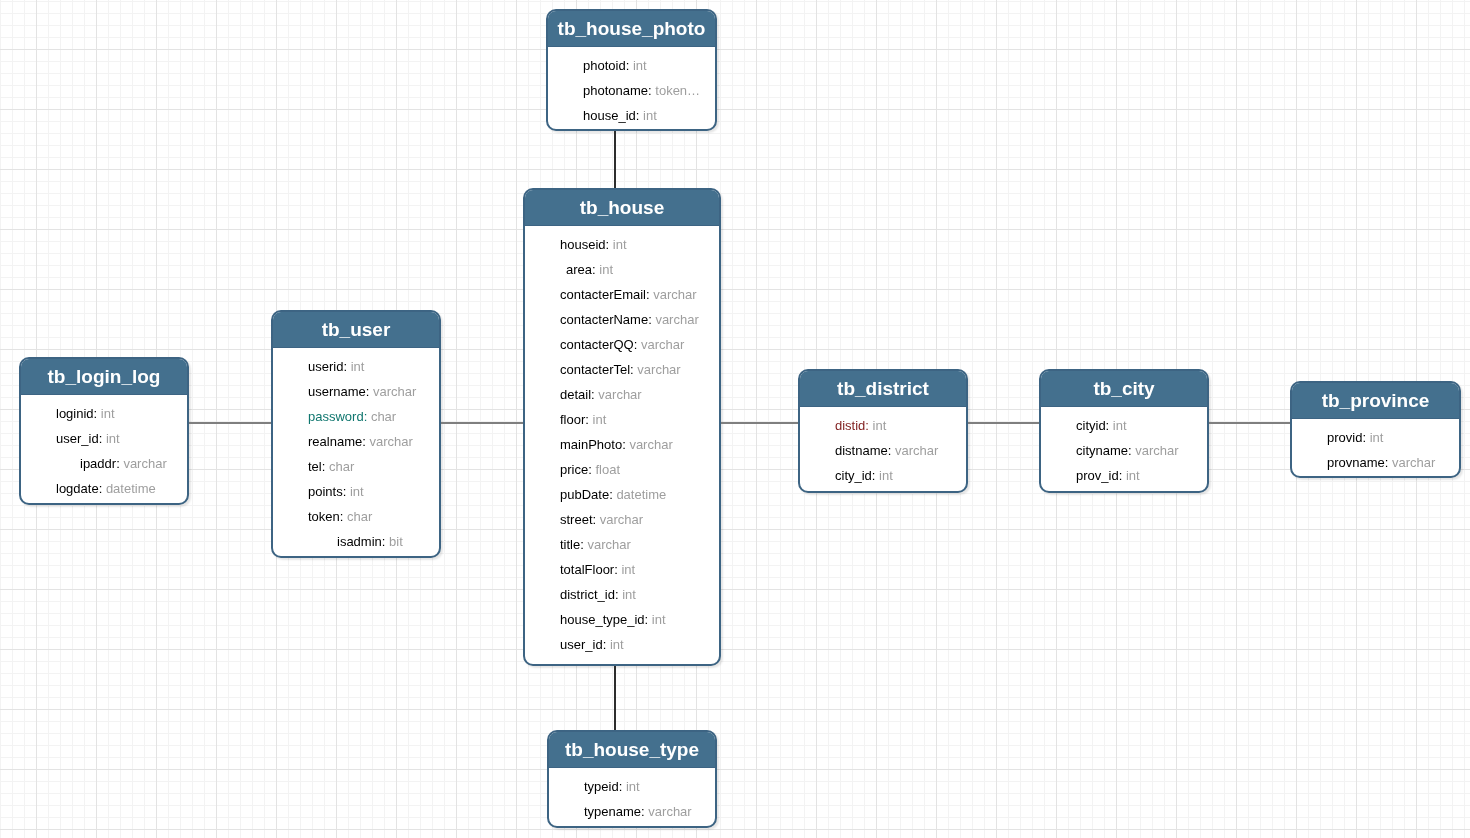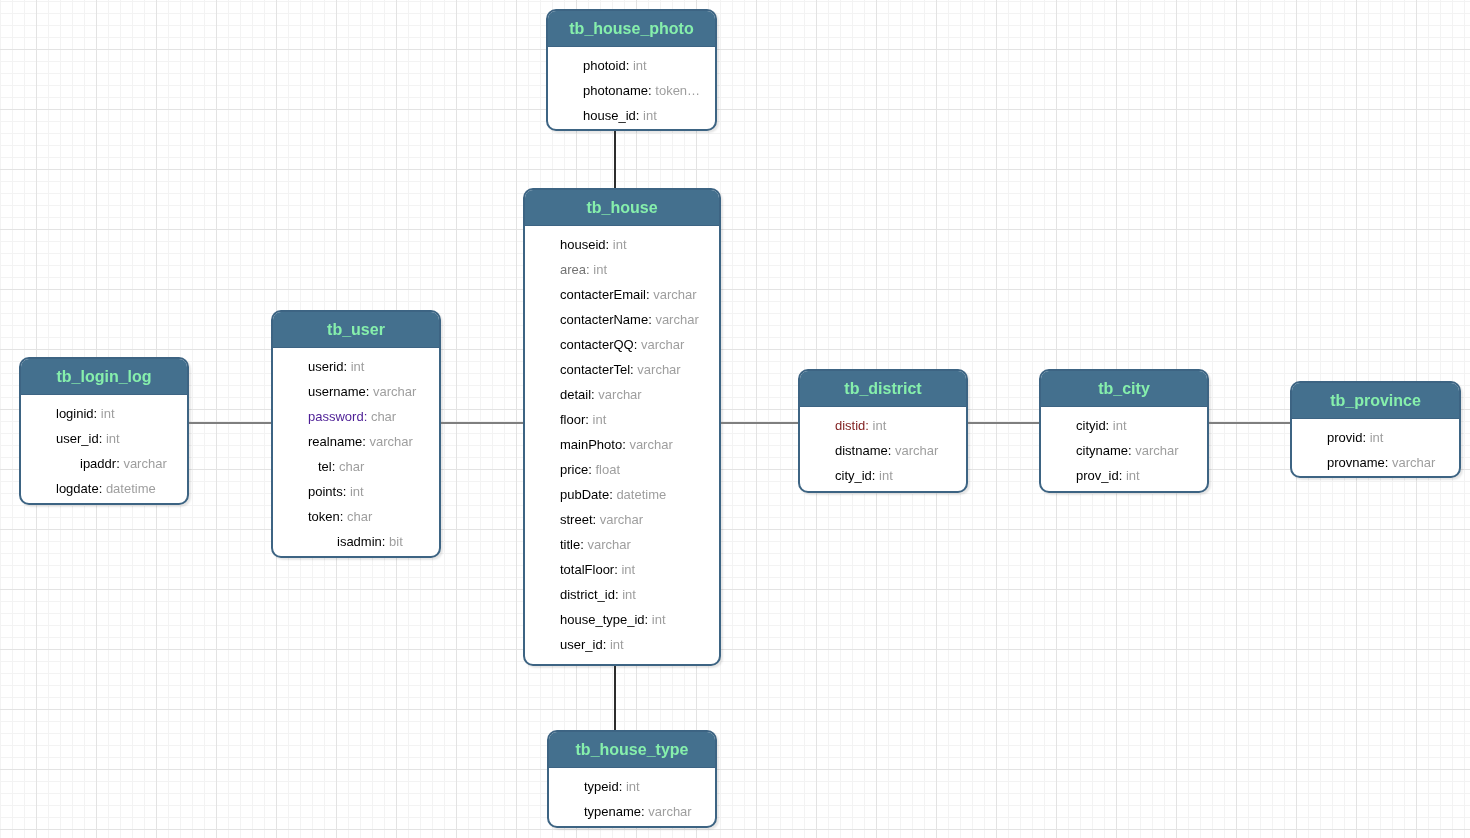--- a/index.html
+++ b/index.html
@@ -27,23 +27,23 @@
     border: 2px solid #3d6483;
     border-radius: 10px;
     background: #ffffff;
     overflow: hidden;
     box-shadow: 2px 2px 2px rgba(0,0,0,0.10);
   }
   .thead {
     height: 35px;
     line-height: 35px;
     text-align: center;
-    color: #86efac;
+    color: #ffffff;
     font-weight: bold;
-    font-size: 16px;
+    font-size: 19px;
     border-bottom: 1px solid #3d6483;
     white-space: nowrap;
     overflow: hidden;
   }
   .tbody {
     padding-top: 6px;
   }
   .frow {
     height: 25px;
     line-height: 25px;
@@ -67,21 +67,21 @@
       <div class="tbody">
         <div class="frow"><span class="fname" style="color: rgb(0, 0, 0);">photoid:</span> <span class="ftype" style="color: rgb(158, 158, 158);">int</span></div>
         <div class="frow"><span class="fname" style="color: rgb(0, 0, 0);">photoname:</span> <span class="ftype" style="color: rgb(158, 158, 158);">token…</span></div>
         <div class="frow"><span class="fname" style="color: rgb(0, 0, 0);">house_id:</span> <span class="ftype" style="color: rgb(158, 158, 158);">int</span></div>
       </div>
     </div>
     <div class="table" style="left: 523px; top: 188px; width: 198px; height: 478px; border-color: rgb(61, 100, 131);">
       <div class="thead" style="background: rgb(68, 112, 142); border-bottom-color: rgb(61, 100, 131);"><span>tb_house</span></div>
       <div class="tbody">
         <div class="frow"><span class="fname" style="color: rgb(0, 0, 0);">houseid:</span> <span class="ftype" style="color: rgb(158, 158, 158);">int</span></div>
-        <div class="frow"><span class="fname" style="color: #737373;">area:</span> <span class="ftype" style="color: rgb(158, 158, 158);">int</span></div>
+        <div class="frow"><span class="fname" style="color: #000000; margin-left: 6px;">area:</span> <span class="ftype" style="color: rgb(158, 158, 158);">int</span></div>
         <div class="frow"><span class="fname" style="color: rgb(0, 0, 0);">contacterEmail:</span> <span class="ftype" style="color: rgb(158, 158, 158);">varchar</span></div>
         <div class="frow"><span class="fname" style="color: rgb(0, 0, 0);">contacterName:</span> <span class="ftype" style="color: rgb(158, 158, 158);">varchar</span></div>
         <div class="frow"><span class="fname" style="color: rgb(0, 0, 0);">contacterQQ:</span> <span class="ftype" style="color: rgb(158, 158, 158);">varchar</span></div>
         <div class="frow"><span class="fname" style="color: rgb(0, 0, 0);">contacterTel:</span> <span class="ftype" style="color: rgb(158, 158, 158);">varchar</span></div>
         <div class="frow"><span class="fname" style="color: rgb(0, 0, 0);">detail:</span> <span class="ftype" style="color: rgb(158, 158, 158);">varchar</span></div>
         <div class="frow"><span class="fname" style="color: rgb(0, 0, 0);">floor:</span> <span class="ftype" style="color: rgb(158, 158, 158);">int</span></div>
         <div class="frow"><span class="fname" style="color: rgb(0, 0, 0);">mainPhoto:</span> <span class="ftype" style="color: rgb(158, 158, 158);">varchar</span></div>
         <div class="frow"><span class="fname" style="color: rgb(0, 0, 0);">price:</span> <span class="ftype" style="color: rgb(158, 158, 158);">float</span></div>
         <div class="frow"><span class="fname" style="color: rgb(0, 0, 0);">pubDate:</span> <span class="ftype" style="color: rgb(158, 158, 158);">datetime</span></div>
         <div class="frow"><span class="fname" style="color: rgb(0, 0, 0);">street:</span> <span class="ftype" style="color: rgb(158, 158, 158);">varchar</span></div>
@@ -90,23 +90,23 @@
         <div class="frow"><span class="fname" style="color: rgb(0, 0, 0);">district_id:</span> <span class="ftype" style="color: rgb(158, 158, 158);">int</span></div>
         <div class="frow"><span class="fname" style="color: rgb(0, 0, 0);">house_type_id:</span> <span class="ftype" style="color: rgb(158, 158, 158);">int</span></div>
         <div class="frow"><span class="fname" style="color: rgb(0, 0, 0);">user_id:</span> <span class="ftype" style="color: rgb(158, 158, 158);">int</span></div>
       </div>
     </div>
     <div class="table" style="left: 271px; top: 310px; width: 170px; height: 248px; border-color: rgb(61, 100, 131);">
       <div class="thead" style="background: rgb(68, 112, 142); border-bottom-color: rgb(61, 100, 131);"><span>tb_user</span></div>
       <div class="tbody">
         <div class="frow"><span class="fname" style="color: rgb(0, 0, 0);">userid:</span> <span class="ftype" style="color: rgb(158, 158, 158);">int</span></div>
         <div class="frow"><span class="fname" style="color: rgb(0, 0, 0);">username:</span> <span class="ftype" style="color: rgb(158, 158, 158);">varchar</span></div>
-        <div class="frow"><span class="fname" style="color: #4c1d95;">password:</span> <span class="ftype" style="color: rgb(158, 158, 158);">char</span></div>
+        <div class="frow"><span class="fname" style="color: #0f766e;">password:</span> <span class="ftype" style="color: rgb(158, 158, 158);">char</span></div>
         <div class="frow"><span class="fname" style="color: rgb(0, 0, 0);">realname:</span> <span class="ftype" style="color: rgb(158, 158, 158);">varchar</span></div>
-        <div class="frow"><span class="fname" style="color: rgb(0, 0, 0); margin-left: 10px;">tel:</span> <span class="ftype" style="color: rgb(158, 158, 158);">char</span></div>
+        <div class="frow"><span class="fname" style="color: rgb(0, 0, 0);">tel:</span> <span class="ftype" style="color: rgb(158, 158, 158);">char</span></div>
         <div class="frow"><span class="fname" style="color: rgb(0, 0, 0);">points:</span> <span class="ftype" style="color: rgb(158, 158, 158);">int</span></div>
         <div class="frow"><span class="fname" style="color: rgb(0, 0, 0);">token:</span> <span class="ftype" style="color: rgb(158, 158, 158);">char</span></div>
         <div class="frow"><span class="fname" style="color: rgb(0, 0, 0); margin-left: 29px;">isadmin:</span> <span class="ftype" style="color: rgb(158, 158, 158);">bit</span></div>
       </div>
     </div>
     <div class="table" style="left: 19px; top: 357px; width: 170px; height: 148px; border-color: rgb(61, 100, 131);">
       <div class="thead" style="background: rgb(68, 112, 142); border-bottom-color: rgb(61, 100, 131);"><span>tb_login_log</span></div>
       <div class="tbody">
         <div class="frow"><span class="fname" style="color: rgb(0, 0, 0);">loginid:</span> <span class="ftype" style="color: rgb(158, 158, 158);">int</span></div>
         <div class="frow"><span class="fname" style="color: rgb(0, 0, 0);">user_id:</span> <span class="ftype" style="color: rgb(158, 158, 158);">int</span></div>

